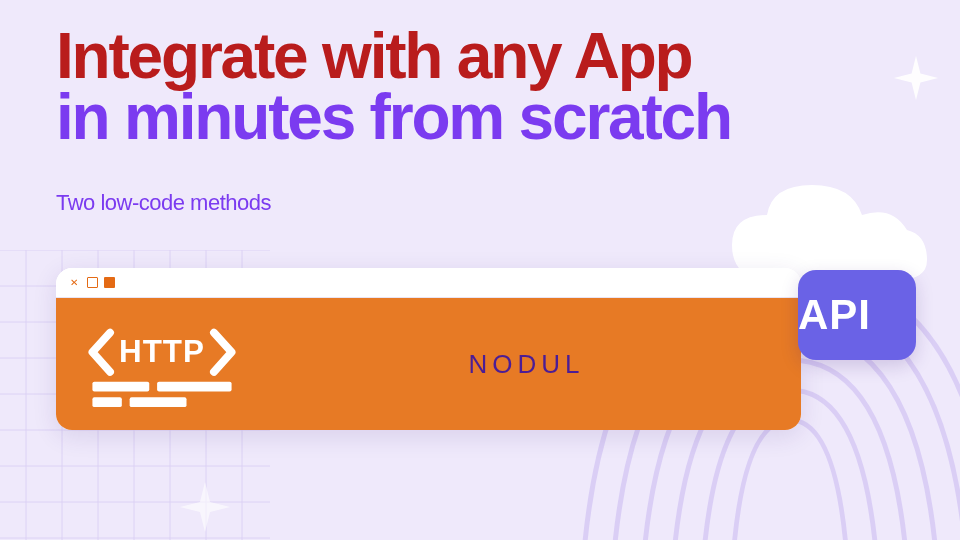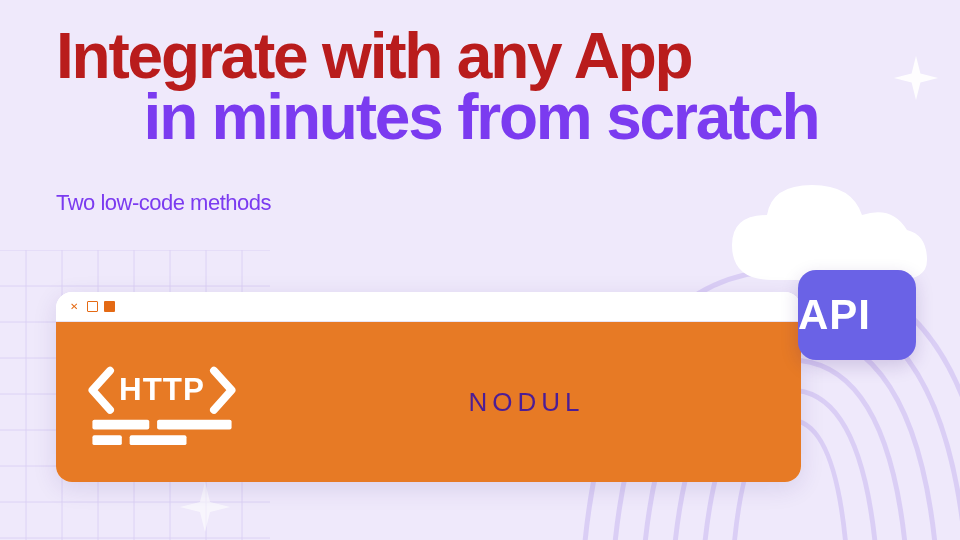--- a/index.html
+++ b/index.html
@@ -71,43 +71,41 @@
     letter-spacing: -2.2px;
     color: #b91c1c;
   }
   .h1b {
     font-weight: 800;
     font-size: 64px;
     line-height: 1.02;
     letter-spacing: -2.2px;
     color: #7b3bf0;
     margin-top: -4px;
-    text-align: center;
   }
   .sub {
     position: absolute;
     left: 56px;
     top: 190px;
     font-size: 22px;
     font-weight: 400;
     letter-spacing: -0.5px;
     color: #7b3bf0;
   }
   
   .card {
     position: absolute;
     left: 56px;
     top: 268px;
     width: 745px;
-    height: 190px;
+    height: 162px;
     border-radius: 16px;
     background: #fff;
     box-shadow: 0 6px 24px rgba(60,30,120,0.12);
     overflow: hidden;
-    margin-top: 24px;
   }
   .titlebar {
     height: 30px;
     background: #fff;
     display: flex;
     align-items: center;
     padding-left: 14px;
     gap: 6px;
     border-bottom: 1px solid #e9e4f4;
   }

